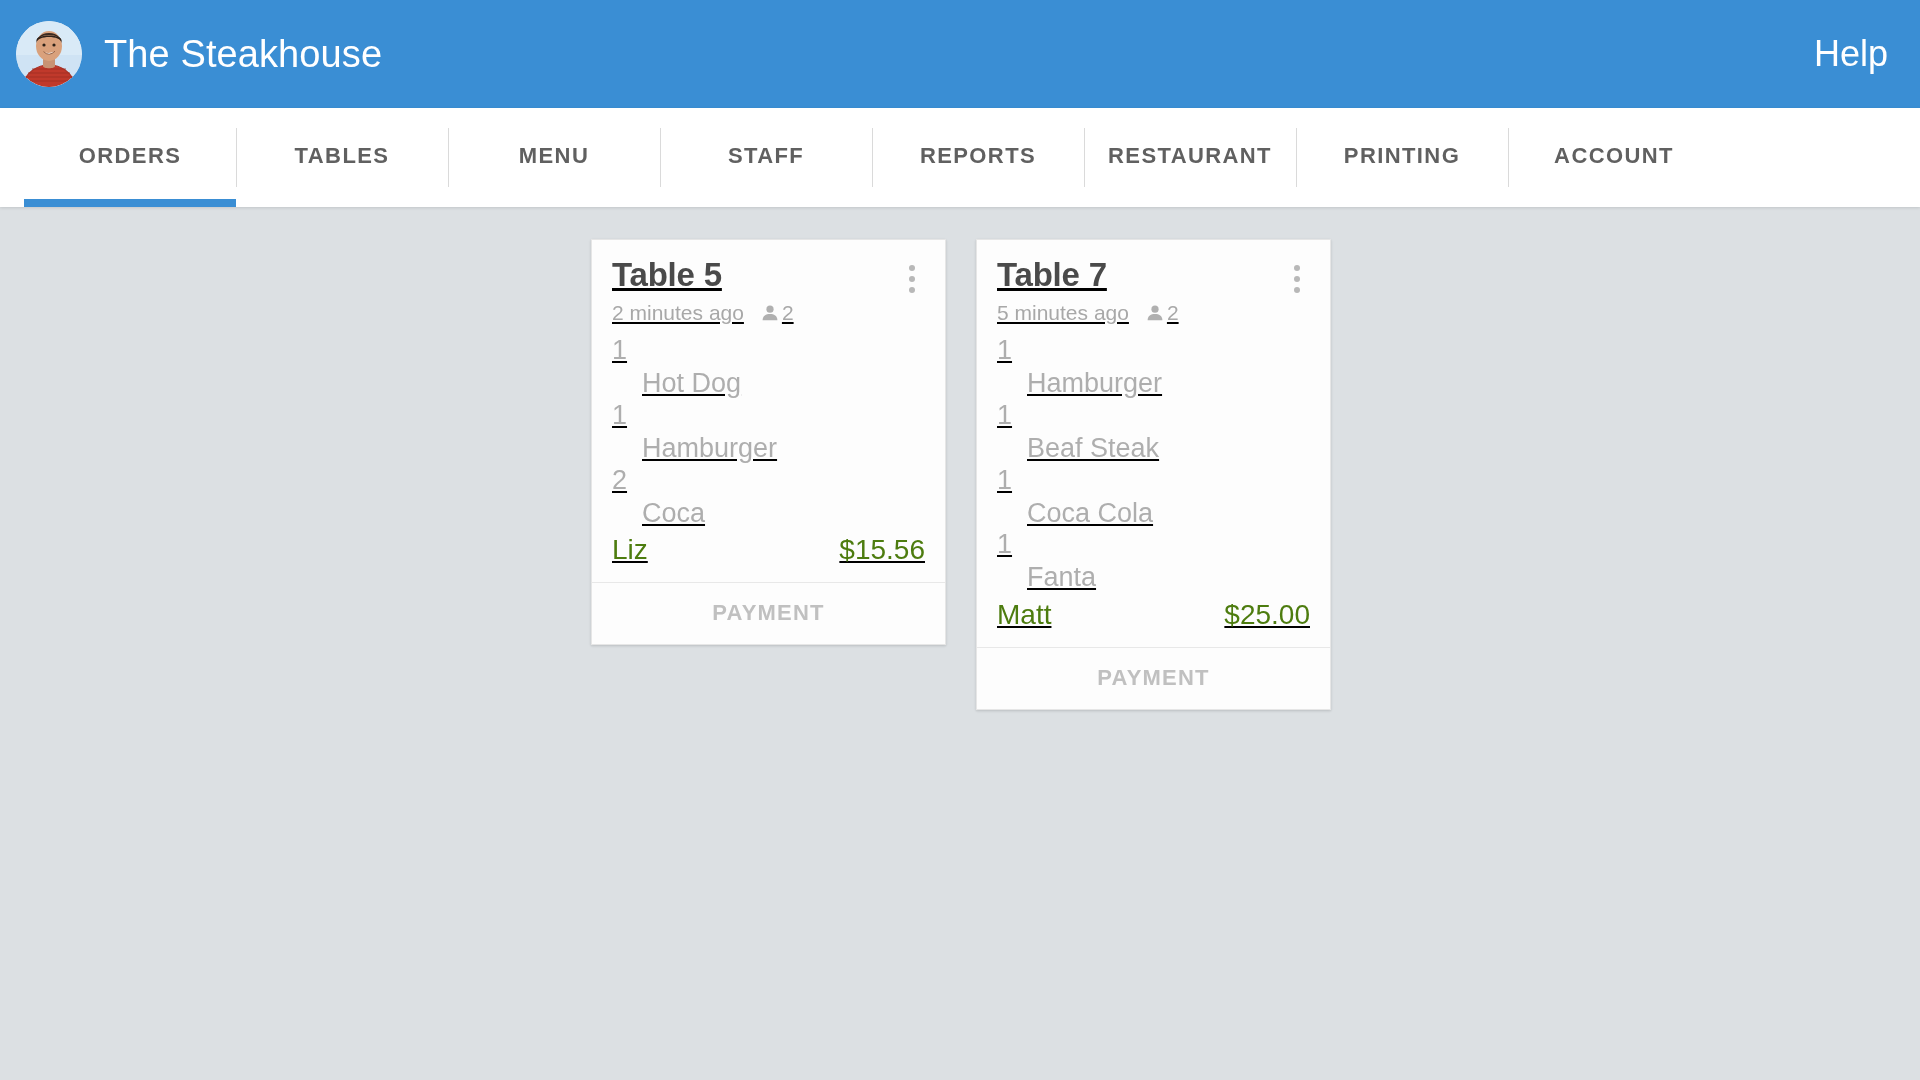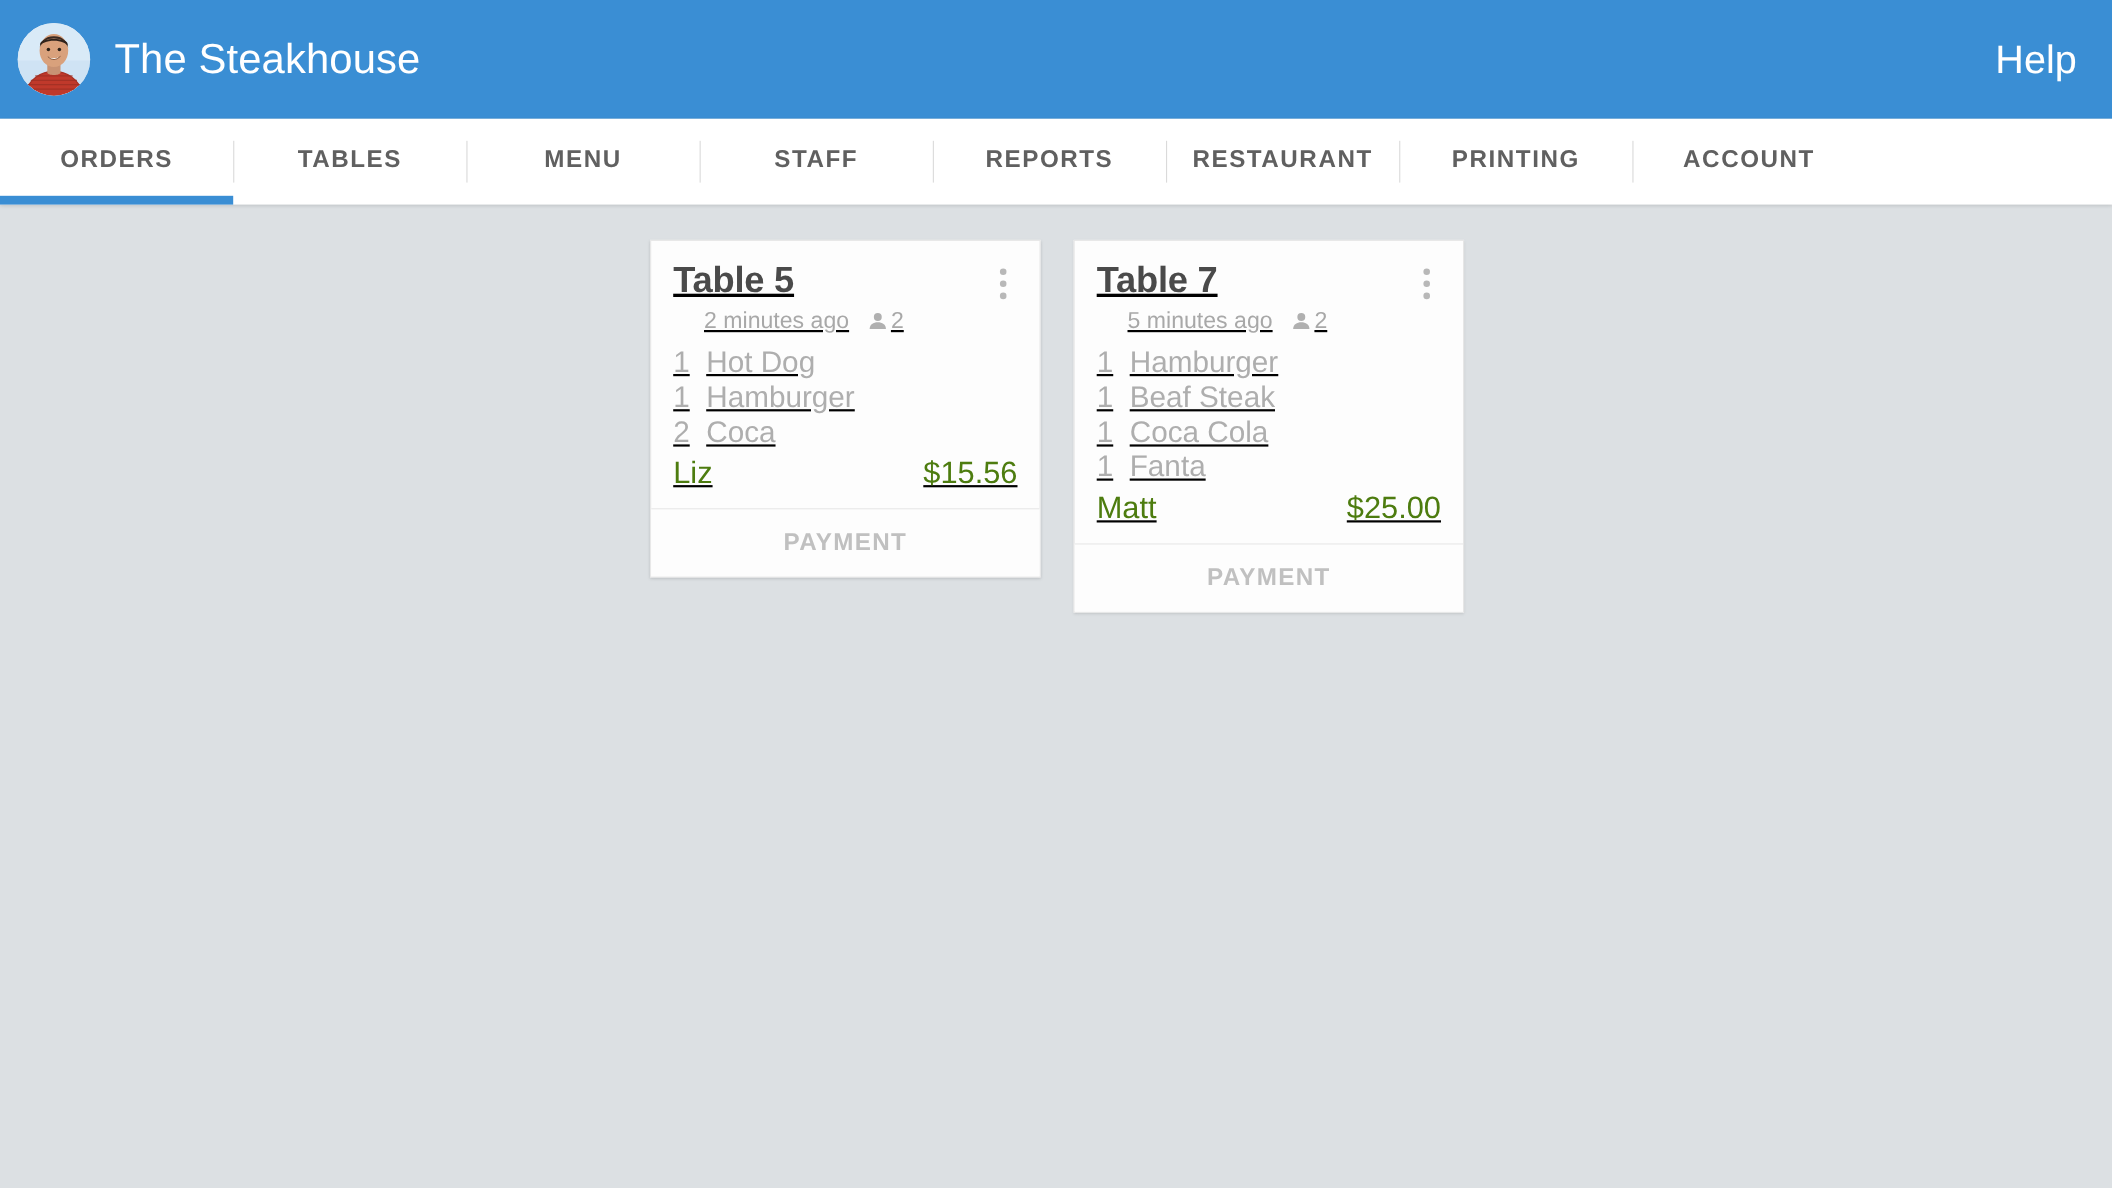--- a/index.html
+++ b/index.html
@@ -62,27 +62,28 @@
     color: #ffffff;
     font-size: 36px;
     font-weight: 400;
     text-decoration: none;
     line-height: 1;
     cursor: pointer;
   }
 
   
   .nav-bar {
-    height: 78px;
+    height: 99px;
     background: #ffffff;
     display: flex;
     align-items: stretch;
     box-shadow: 0 1px 3px rgba(0,0,0,0.12);
     position: relative;
     z-index: 2;
+    padding-left: 24px;
   }
 
   .nav-item {
     position: relative;
     display: flex;
     align-items: center;
     justify-content: center;
     padding: 0 10px;
     cursor: pointer;
     user-select: none;
@@ -192,21 +193,20 @@
     background: #b8b8b8;
   }
 
   .card-meta {
     display: flex;
     align-items: center;
     margin-top: 4px;
     color: #a8a8a8;
     font-size: 21px;
     line-height: 1.2;
-    margin-left: 28px;
   }
   .card-meta .meta-time { white-space: nowrap; }
   .guest-block {
     display: flex;
     align-items: center;
     margin-left: 16px;
   }
   .person-icon {
     width: 20px;
     height: 20px;
@@ -225,21 +225,21 @@
     color: #aeaeae;
     font-size: 27px;
     line-height: 1.10;
     padding: 1px 0;
   }
   .item-qty {
     min-width: 22px;
     margin-right: 8px;
     text-align: left;
   }
-  .item-name { white-space: nowrap; }
+  .item-name { white-space: nowrap; margin-top: 33px; }
 
   .card-footer-row {
     display: flex;
     align-items: baseline;
     justify-content: space-between;
     margin-top: 6px;
     color: #4d7c0f;
     font-size: 28px;
     line-height: 1.1;
   }

